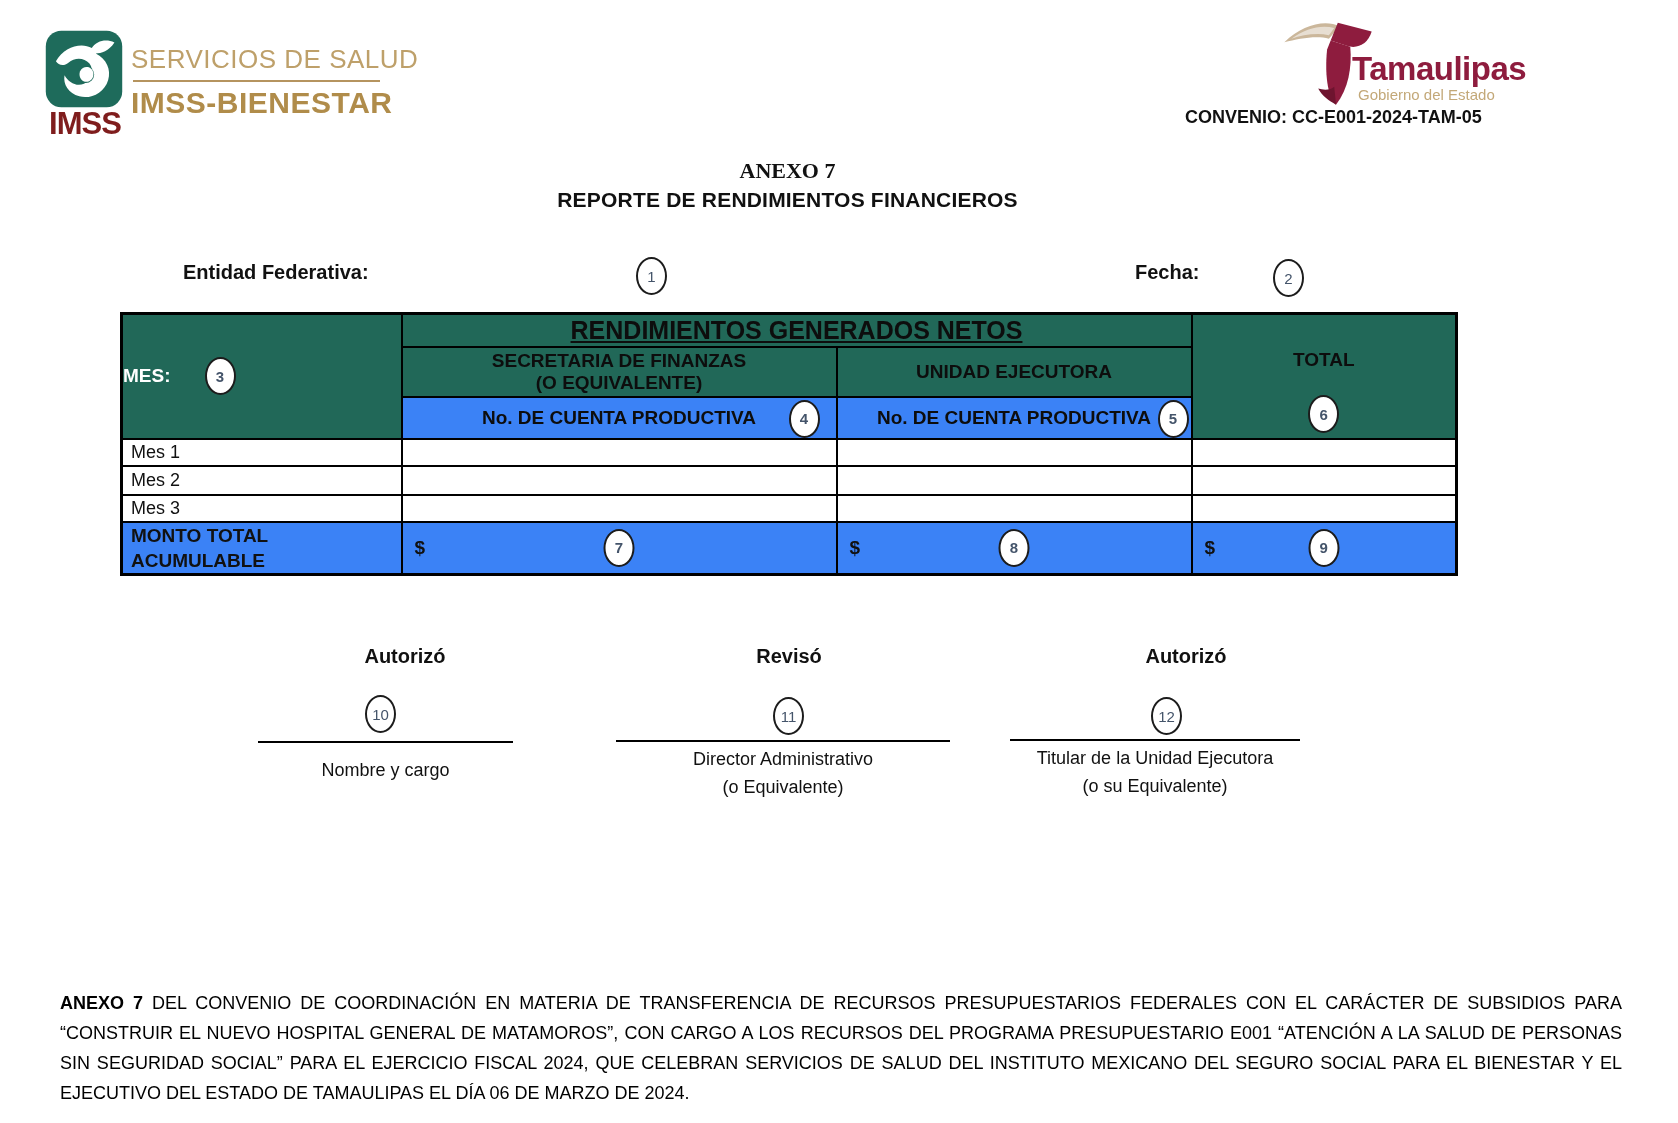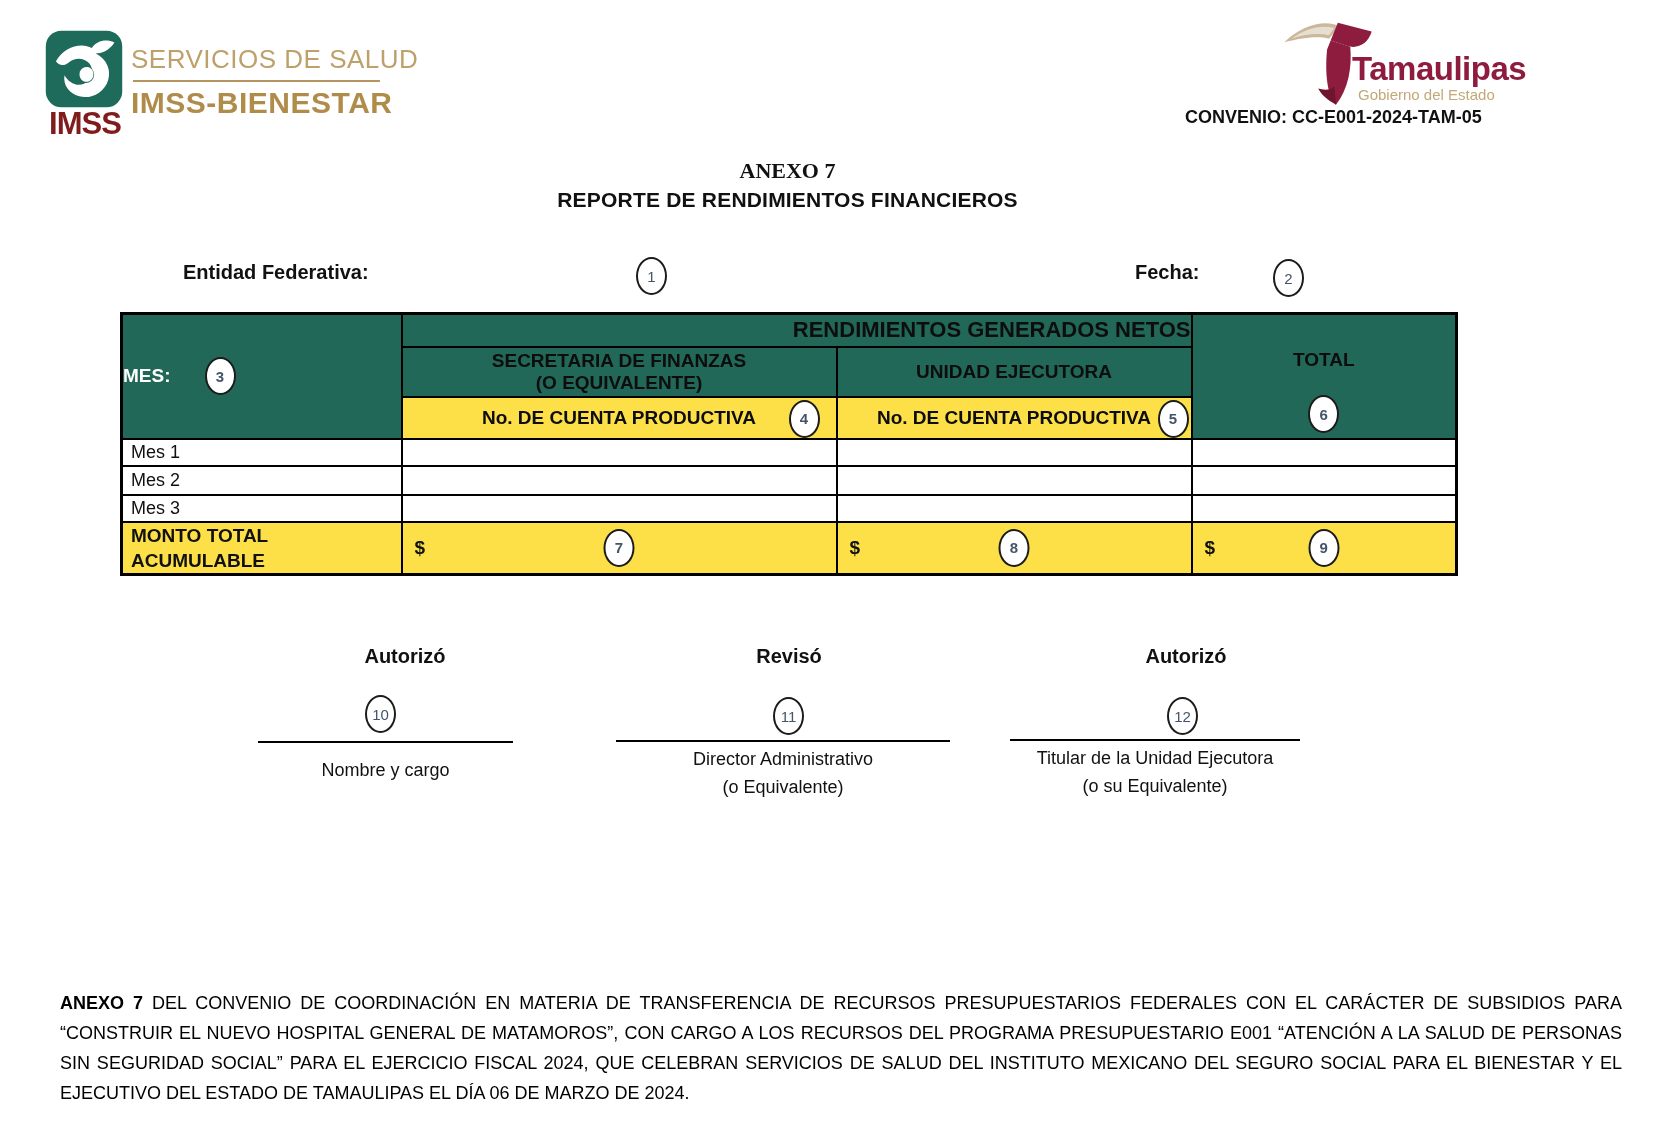--- a/index.html
+++ b/index.html
@@ -54,24 +54,24 @@
   .m1 { left:636px; top:257px; }
   .m2 { left:1273px; top:259px; }
 
   
   table.report {
     position:absolute; left:120px; top:312px; width:1335px;
     border-collapse:collapse; table-layout:fixed; border:3px solid #000;
   }
   table.report td { border:2px solid #000; overflow:visible; }
   .green { background:#216858; }
-  .cream { background:#fde047; }
+  .cream { background:#3b82f6; }
   td.mes-cell { color:#fff; font-weight:bold; font-size:19px; }
   .mes-inner { display:flex; align-items:center; gap:34px; }
-  td.group-cell { color:#0d0d0d; font-weight:bold; font-size:22px; text-align:right; }
+  td.group-cell { color:#0d0d0d; font-weight:bold; font-size:25px; text-align:center;text-decoration:underline; }
   td.sub-cell { color:#0d0d0d; font-weight:bold; font-size:19px; text-align:center; white-space:pre-line; }
   td.total-cell { color:#0d0d0d; font-weight:bold; font-size:19px; }
   .total-inner { display:flex; flex-direction:column; align-items:center; gap:24px; padding-top:30px; }
   td.cuenta-cell { position:relative; font-weight:bold; font-size:19px; text-align:center; color:#0d0d0d; }
   td.cuenta-cell .marker { position:absolute; top:2px; }
   .cuenta-marker-1 { right:16px; }
   .cuenta-marker-2 { right:2px; }
   td.row-label { font-size:18px; padding-left:8px; background:#fff; }
   td.blank { background:#fff; }
   td.monto-label { font-weight:bold; font-size:19px; padding-left:8px; white-space:pre-line; line-height:25px; }
@@ -216,21 +216,21 @@
   <div class="abs sig-line" style="left:258px; top:741px; width:255px;"></div>
   <div class="abs sig-caption" style="left:258px; top:756px; width:255px;">Nombre y cargo</div>
 
   <div class="abs sig-title" style="left:679px; top:645px;">Revisó</div>
   <div class="abs marker" style="left:773px; top:697px;">11</div>
   <div class="abs sig-line" style="left:616px; top:740px; width:334px;"></div>
   <div class="abs sig-caption" style="left:616px; top:745px; width:334px;">Director Administrativo
 (o Equivalente)</div>
 
   <div class="abs sig-title" style="left:1076px; top:645px;">Autorizó</div>
-  <div class="abs marker" style="left:1151px; top:697px;margin-left:16px;">12</div>
+  <div class="abs marker" style="left:1151px; top:697px;">12</div>
   <div class="abs sig-line" style="left:1010px; top:739px; width:290px;"></div>
   <div class="abs sig-caption" style="left:1000px; top:744px; width:310px;">Titular de la Unidad Ejecutora
 (o su Equivalente)</div>
 
   <div class="abs footer-par">
     <b>ANEXO 7</b><span> DEL CONVENIO DE COORDINACIÓN EN MATERIA DE TRANSFERENCIA DE RECURSOS PRESUPUESTARIOS FEDERALES CON EL CARÁCTER DE SUBSIDIOS PARA “CONSTRUIR EL NUEVO HOSPITAL GENERAL DE MATAMOROS”, CON CARGO A LOS RECURSOS DEL PROGRAMA PRESUPUESTARIO E001 “ATENCIÓN A LA SALUD DE PERSONAS SIN SEGURIDAD SOCIAL” PARA EL EJERCICIO FISCAL 2024, QUE CELEBRAN SERVICIOS DE SALUD DEL INSTITUTO MEXICANO DEL SEGURO SOCIAL PARA EL BIENESTAR Y EL EJECUTIVO DEL ESTADO DE TAMAULIPAS EL DÍA 06 DE MARZO DE 2024.</span>
   </div>
 
 </div>
 

